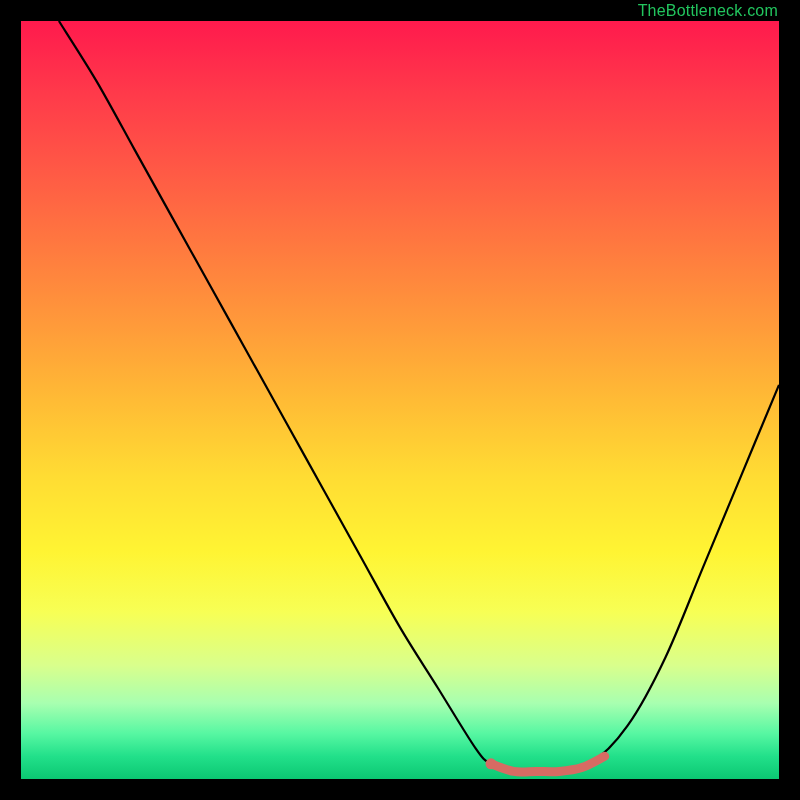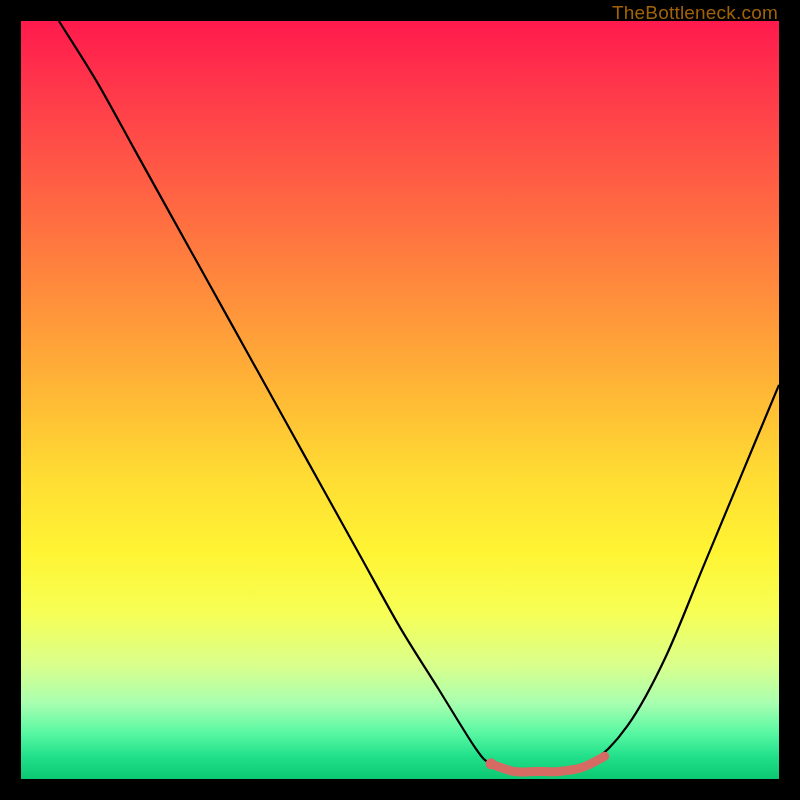--- a/index.html
+++ b/index.html
@@ -30,22 +30,22 @@
       #a8ffb0 90%,
       #57f7a2 94%,
       #22e08a 97%,
       #0bc772 100%);
   }
   .watermark {
     position: absolute;
     top: 2px;
     right: 22px;
     font-family: Arial, Helvetica, sans-serif;
-    font-size: 19px;
-    color: #a16207;
+    font-size: 16px;
+    color: #22c55e;
     font-weight: 500;
     letter-spacing: 0.2px;
   }
   svg.curve {
     position: absolute;
     left: 0; top: 0;
     width: 758px; height: 758px;
     overflow: visible;
   }
 </style>

